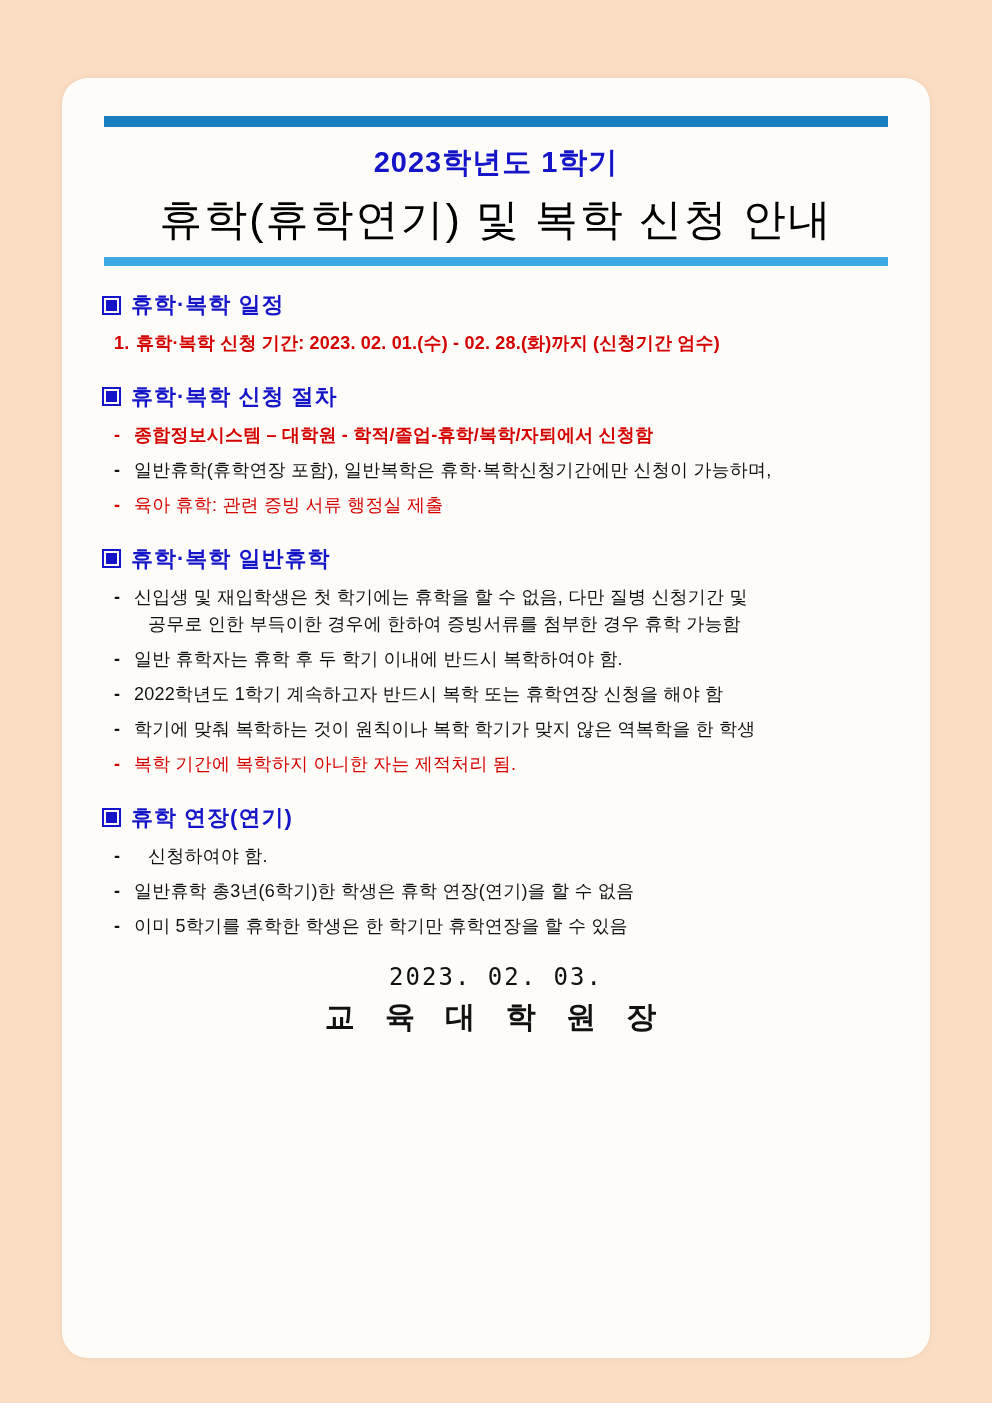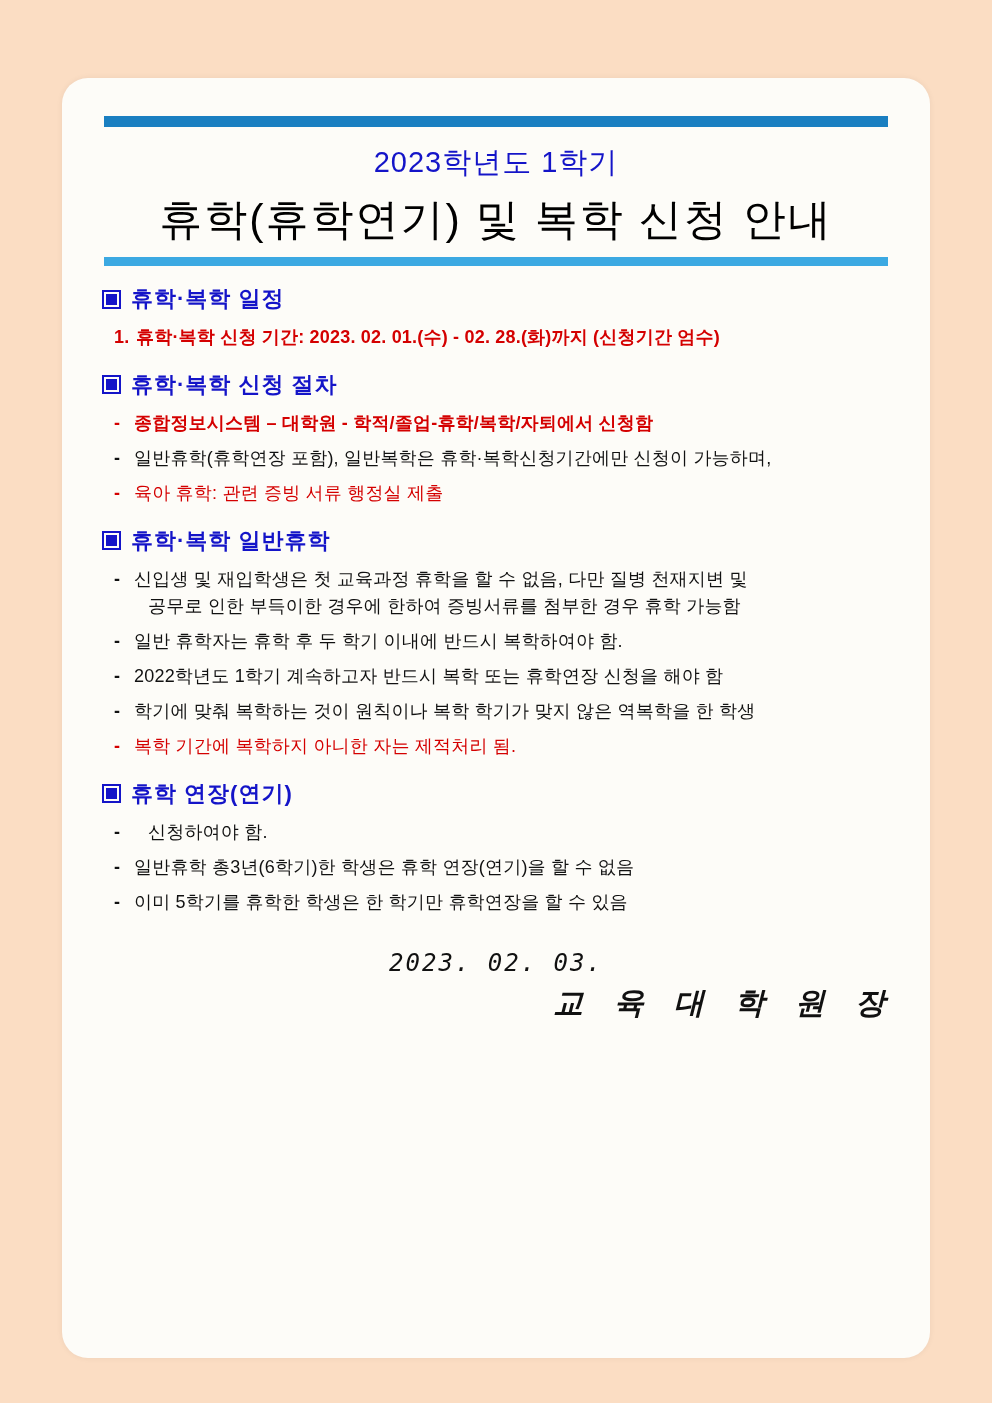--- a/index.html
+++ b/index.html
@@ -38,36 +38,36 @@
   }
   .rule-bottom {
     height: 9px;
     background: #3ca9e2;
     margin: 8px 8px 0 8px;
   }
   .title-year {
     text-align: center;
     color: #1414c8;
     font-size: 29px;
-    font-weight: normal;
+    font-weight: bold;
     letter-spacing: 1px;
     margin-top: 16px;
   }
   .title-main {
     text-align: center;
     color: #000;
     font-size: 43px;
     font-weight: normal;
     letter-spacing: 2px;
     margin-top: 8px;
     margin-bottom: 6px;
   }
   
   .section {
-    margin-top: 18px;
+    margin-top: 24px;
   }
   .sec-head {
     display: flex;
     align-items: center;
     gap: 10px;
     color: #1414c8;
     font-size: 22px;
     font-weight: bold;
     letter-spacing: 1px;
     margin-left: 6px;
@@ -111,37 +111,35 @@
   .item.red { color: #d40000; }
   .item.red .tx, .item.red .mk { color: #d40000; }
   .item.bold .tx, .item.bold .mk { font-weight: bold; }
   .item.num .mk { width: 22px; }
   .cont {
     display: block;
     padding-left: 14px;
   }
   
   .footer {
-    margin-top: 32px;
+    margin-top: 22px;
     text-align: center;
-    font-style: italic;
   }
   .f-date {
     font-size: 24px;
     font-family: "DejaVu Sans Mono", monospace;
     letter-spacing: 2px;
     color: #111;
   }
   .f-sign {
     font-size: 30px;
     font-weight: bold;
     letter-spacing: 11px;
     color: #111;
     margin-top: 6px;
-    text-align: right;
   }
 </style>
 </head>
 <body>
 
 <div class="page">
   <div class="inner">
 
     <div class="rule-top"></div>
 
@@ -184,21 +182,21 @@
           </div>
         </div>
         <div class="section">
           <div class="sec-head">
             <span class="sq"></span>
             <span>휴학·복학 일반휴학</span>
           </div>
           <div class="items">
             <div class="item ">
               <span class="mk">-</span>
-              <span class="tx"><span>신입생 및 재입학생은 첫 교육과정 휴학을 할 수 없음, 다만 질병 천재지변 및</span><span class="cont">공무로 인한 부득이한 경우에 한하여 증빙서류를 첨부한 경우 휴학 가능함</span></span>
+              <span class="tx"><span>신입생 및 재입학생은 첫 학기에는 휴학을 할 수 없음, 다만 질병 신청기간 및</span><span class="cont">공무로 인한 부득이한 경우에 한하여 증빙서류를 첨부한 경우 휴학 가능함</span></span>
             </div>
             <div class="item ">
               <span class="mk">-</span>
               <span class="tx"><span>일반 휴학자는 휴학 후 두 학기 이내에 반드시 복학하여야 함.</span></span>
             </div>
             <div class="item ">
               <span class="mk">-</span>
               <span class="tx"><span>2022학년도 1학기 계속하고자 반드시 복학 또는 휴학연장 신청을 해야 함</span></span>
             </div>
             <div class="item ">

